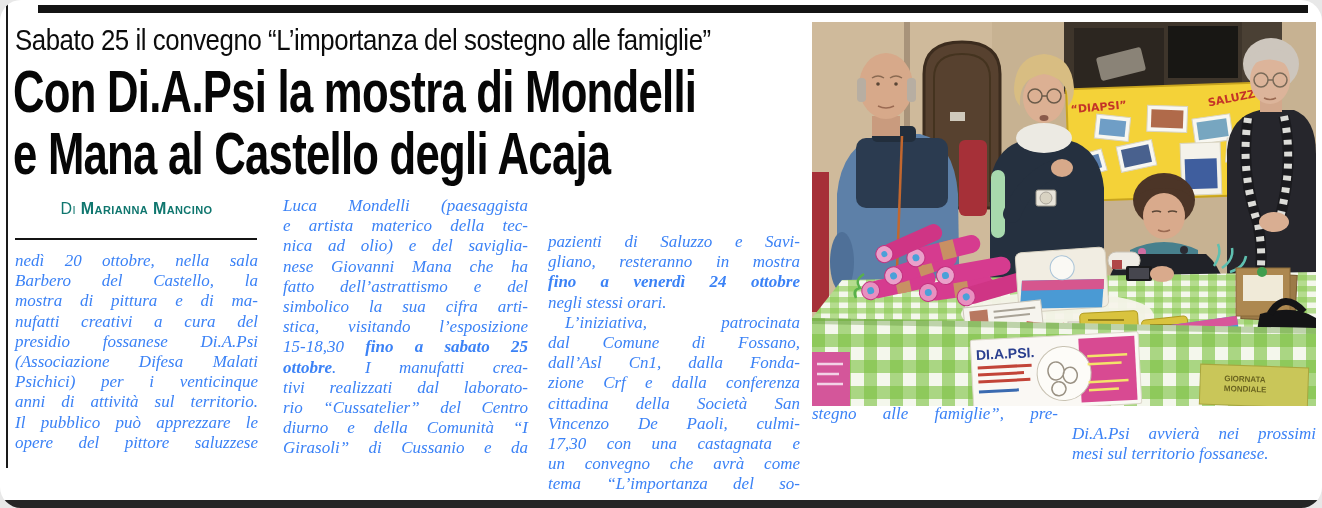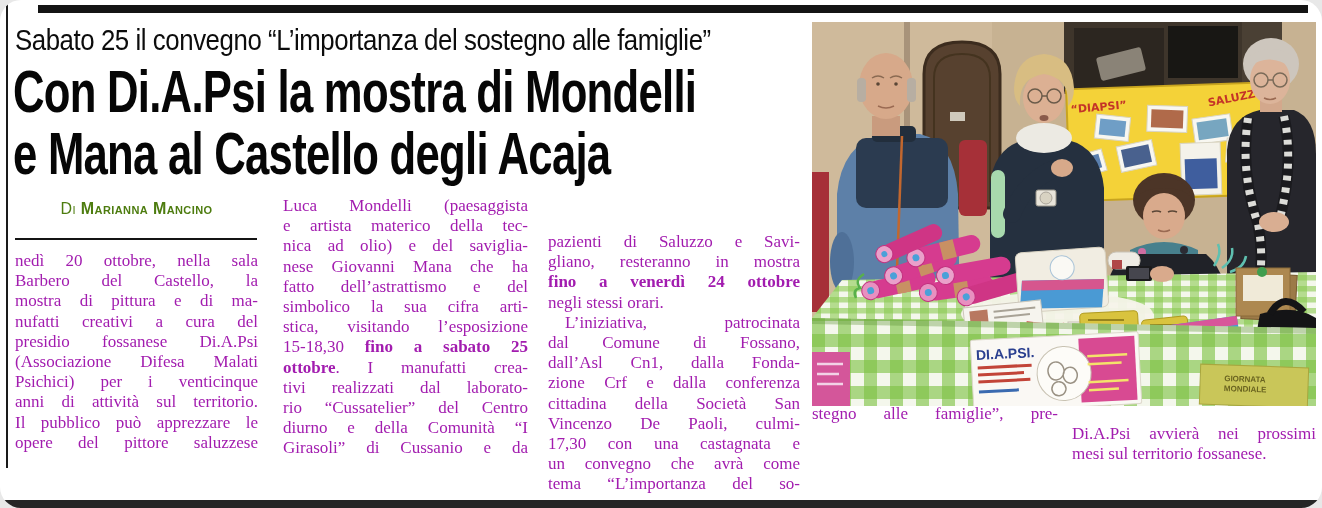--- a/index.html
+++ b/index.html
@@ -20,26 +20,26 @@
     position:absolute; left:13px; white-space:nowrap;
     font-family:"Liberation Sans", sans-serif; font-size:59px; font-weight:700;
     letter-spacing:-1px; transform:scaleX(0.74); transform-origin:0 0; color:#060606;
   }
   .headline.l1{top:58px;}
   .headline.l2{top:120px;}
 
   .byline{
     position:absolute; left:15px; top:200px; width:243px; text-align:center;
     font-family:"Liberation Sans", sans-serif; font-size:16px; font-variant:small-caps;
-    letter-spacing:0.4px; color:#4d7c0f;
+    letter-spacing:0.4px; color:#0f766e;
   }
   .byline .name{font-weight:700;}
   .byline-rule{position:absolute; left:15px; top:238px; width:242px; height:2px; background:#141414;}
 
-  .col{position:absolute; font-size:17px; line-height:20.2px; color:#a21caf;}
+  .col{position:absolute; font-size:17px; line-height:20.2px; color:#3b82f6;font-style:italic;}
   .col1{left:15px;  top:251px; width:243px;}
   .col2{left:283px; top:196px; width:245px;}
   .col3{left:548px; top:196px; width:252px;margin-top:36px;}
   .col4{left:812px; top:404px; width:246px;}
   .col5{left:1072px;top:424px; width:244px;}
   .tline{text-align:justify; text-align-last:justify; white-space:nowrap;}
   .tline.pend{text-align-last:left;}
   .tline b{font-weight:700;}
   .tline b.lead{font-family:"Liberation Sans", sans-serif; font-size:17.5px; letter-spacing:-0.3px;}
 

